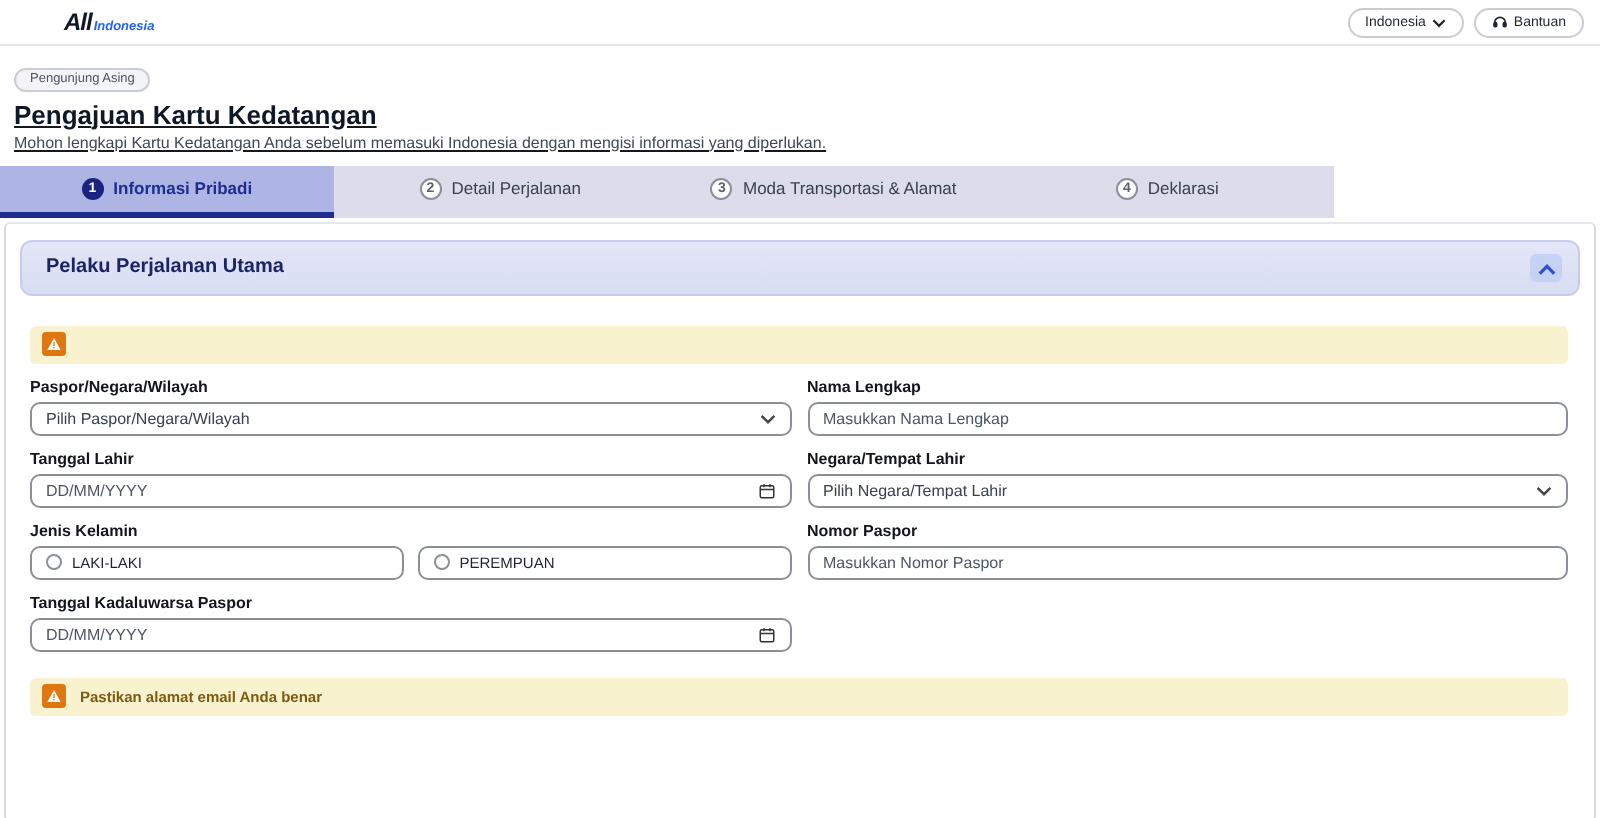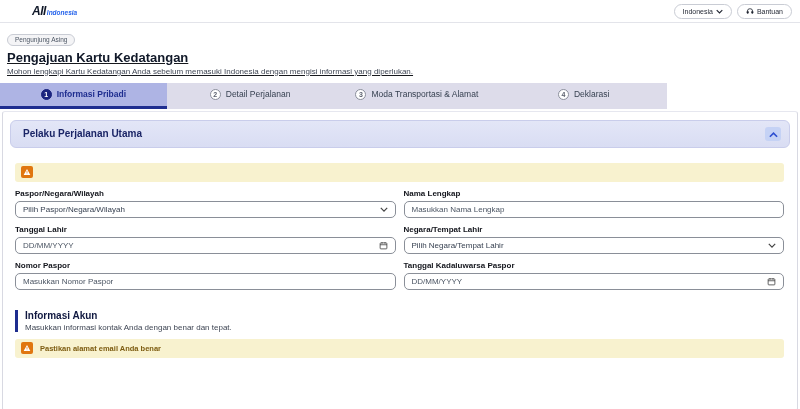--- a/index.html
+++ b/index.html
@@ -203,20 +203,33 @@
         <div class="control">
           <span class="select-text">Pilih Negara/Tempat Lahir</span>
           <span class="trail-icon">
             <svg width="8" height="5" viewBox="0 0 10 6" fill="none" stroke="#444" stroke-width="1.5">
                 <path d="M1 1 L5 5 L9 1"></path>
               </svg>
           </span>
         </div>
       </div>
 
+      <div class="field">
+        <div class="field-label">Jenis Kelamin</div>
+        <div class="radio-row">
+          <div class="radio-box">
+            <span class="radio-circle"></span>
+            <span class="radio-label">LAKI-LAKI</span>
+          </div>
+          <div class="radio-box">
+            <span class="radio-circle"></span>
+            <span class="radio-label">PEREMPUAN</span>
+          </div>
+        </div>
+      </div>
 
       <div class="field">
         <div class="field-label">Nomor Paspor</div>
         <div class="control">
           <input type="text" placeholder="Masukkan Nomor Paspor" style="">
         </div>
       </div>
 
       <div class="field">
         <div class="field-label">Tanggal Kadaluwarsa Paspor</div>
@@ -229,24 +242,20 @@
                 <line x1="8" y1="3" x2="8" y2="7"></line>
                 <line x1="16" y1="3" x2="16" y2="7"></line>
               </svg>
           </span>
         </div>
       </div>
       <div class="field"></div>
     </div>
 
     <div class="account-section">
-      <div class="section-head">
-        <div class="section-title">Informasi Akun</div>
-        <div class="section-sub">Masukkan informasi kontak Anda dengan benar dan tepat.</div>
-      </div>
 
       <div class="warning">
         <span class="warning-icon">
           <svg width="8" height="8" viewBox="0 0 24 24">
               <path d="M12 3 L22 21 H2 Z" fill="#fff"></path>
               <rect x="11" y="9" width="2" height="6" fill="#e0760f"></rect>
               <rect x="11" y="16.5" width="2" height="2" fill="#e0760f"></rect>
             </svg>
         </span>
         <span class="warning-text">Pastikan alamat email Anda benar</span>

